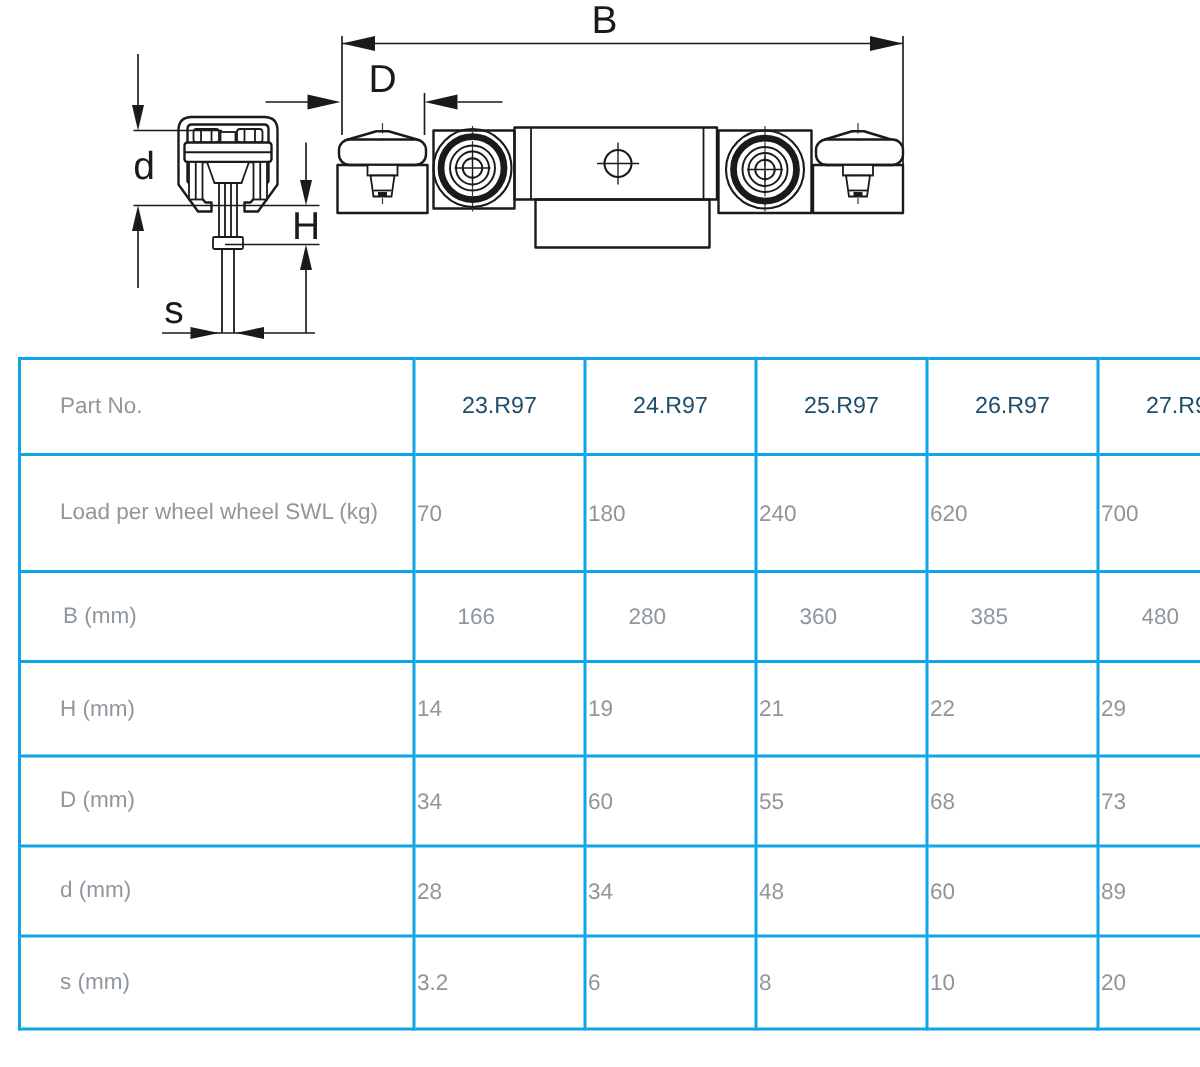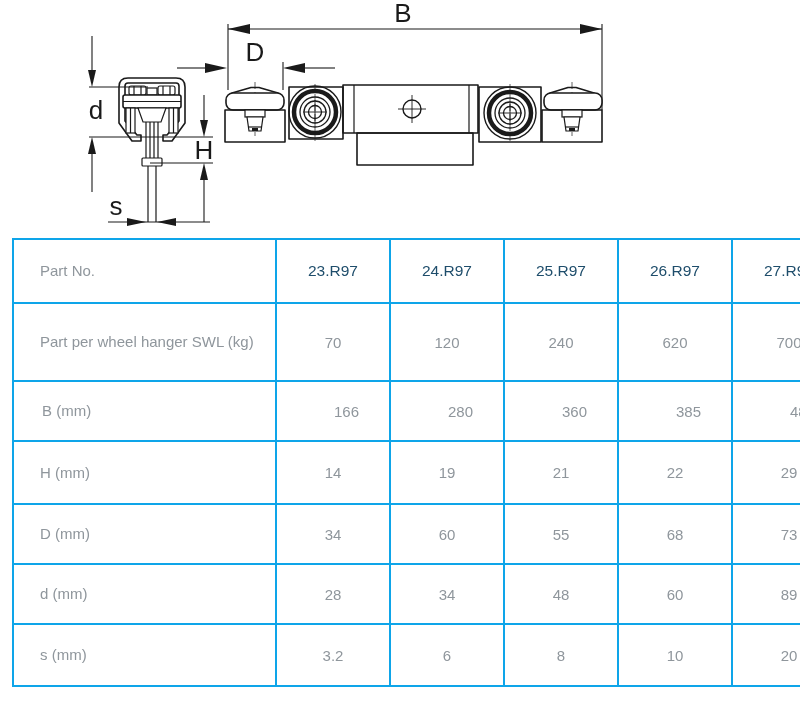--- a/index.html
+++ b/index.html
@@ -19,21 +19,21 @@
   .dimtxt{font-family:"Liberation Sans", sans-serif;font-size:26px;fill:#1a1a1a;}
   .dark{fill:#1a1a1a;}
 
   
   .table-wrap{position:absolute;top:238px;left:12px;}
   table{border-collapse:collapse;table-layout:fixed;width:776px;}
   td{border:2px solid #0ea5e9;vertical-align:middle;
      font-family:"Liberation Sans", sans-serif;font-weight:400;font-size:15px;
      color:#8f969c;background:#ffffff;}
   td.lbl{width:221px;text-align:left;padding:6px 14px 6px 26px;line-height:1.45;}
-  td.val{width:110px;text-align:center;}
+  td.val{width:110px;text-align:left;}
   td.pn {width:110px;text-align:center;color:#1e4d6b;font-size:15.5px;border-radius:14px;}
   tr.r-head  td{height:50px;}
   tr.r-load  td{height:64px;}
   tr.r-b     td{height:46px;padding-left:28px;}
   tr.r-h     td{height:49px;}
   tr.r-d-cap td{height:46px;}
   tr.r-d-low td{height:46px;}
   tr.r-s     td{height:48px;}
 </style>
 </head>
@@ -174,23 +174,23 @@
     <tbody>
         <tr class="r-head">
       <td class="lbl">Part No.</td>
       <td class="pn">23.R97</td>
       <td class="pn">24.R97</td>
       <td class="pn">25.R97</td>
       <td class="pn">26.R97</td>
       <td class="pn">27.R97</td>
     </tr>
     <tr class="r-load">
-      <td class="lbl">Part per wheel hanger SWL (kg)</td>
+      <td class="lbl">Load per wheel wheel SWL (kg)</td>
       <td class="val">70</td>
-      <td class="val">120</td>
+      <td class="val">180</td>
       <td class="val">240</td>
       <td class="val">620</td>
       <td class="val">700</td>
     </tr>
     <tr class="r-b">
       <td class="lbl">B (mm)</td>
       <td class="val">166</td>
       <td class="val">280</td>
       <td class="val">360</td>
       <td class="val">385</td>

